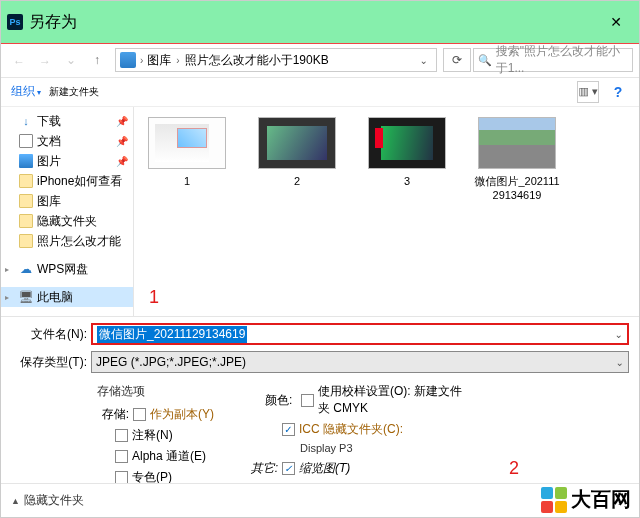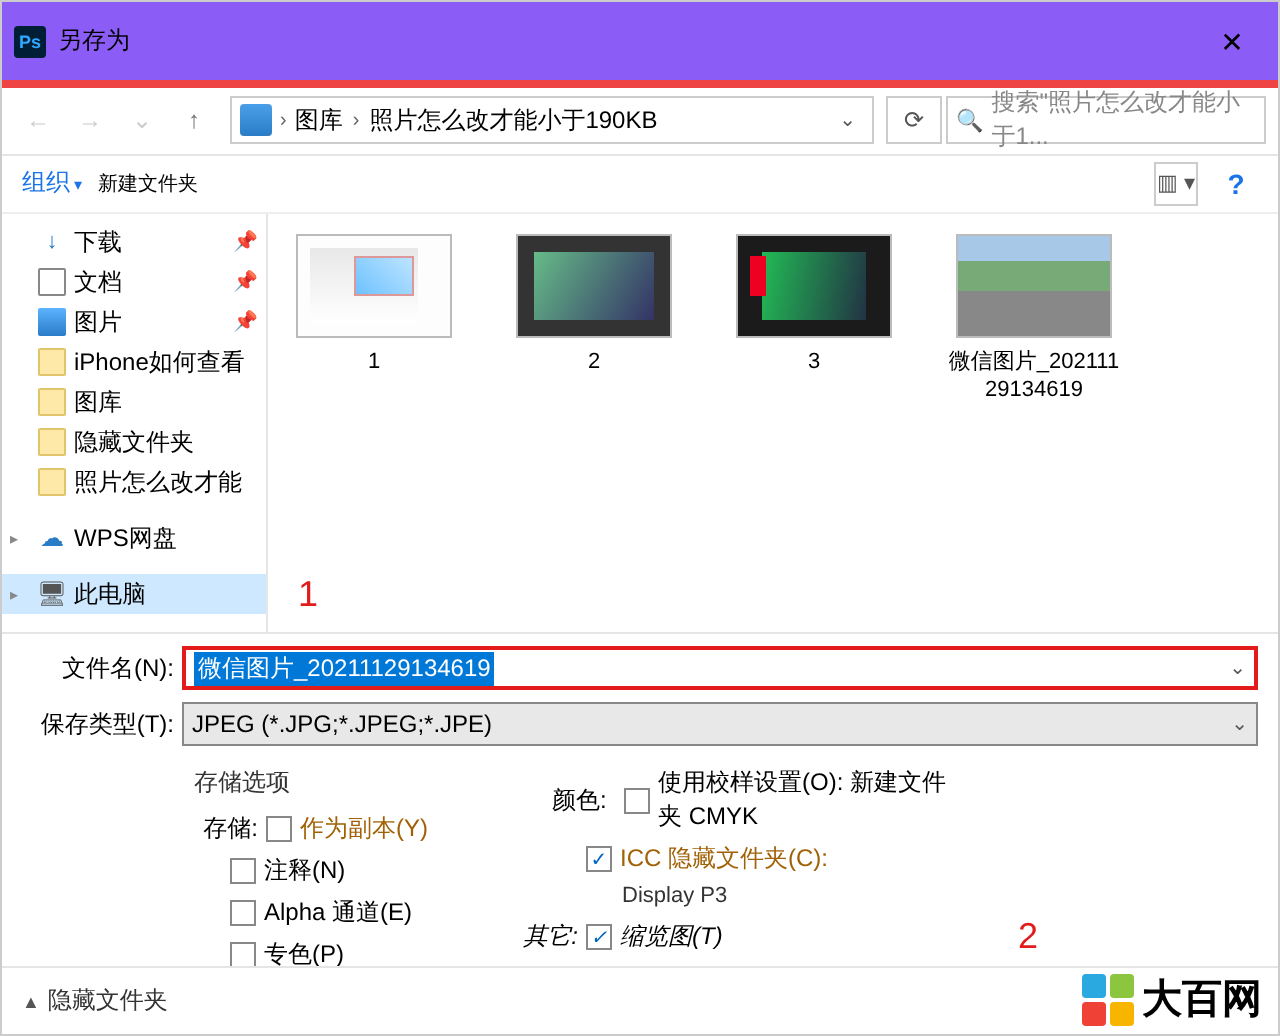--- a/index.html
+++ b/index.html
@@ -9,23 +9,23 @@
     font-size: 12px;
     color: #000;
     background: #fff;
     width: 640px;
     height: 518px;
     overflow: hidden;
     position: relative;
   }
   .window { width:640px; height:518px; border:1px solid #ccc; display:flex; flex-direction:column; position:relative; }
   
-  .titlebar { height:44px; display:flex; align-items:center; padding:0 0 0 6px; border-bottom:4px solid #ef4444; background:#8b5cf6; }
+  .titlebar { height:44px; display:flex; align-items:center; padding:0 0 0 6px; border-bottom:1px solid #ef4444; background:#86efac; }
   .titlebar .app-icon { width:16px; height:16px; background:#001e36; color:#31a8ff; font-size:9px; font-weight:bold; display:flex; align-items:center; justify-content:center; border-radius:2px; margin-right:6px; }
-  .titlebar .title { flex:1; font-size:12px; }
+  .titlebar .title { flex:1; font-size:16px; }
   .titlebar .close-btn { width:46px; height:28px; display:flex; align-items:center; justify-content:center; font-size:14px; border:1px solid transparent; }
   
   .navrow { height:34px; display:flex; align-items:center; padding:0 6px; gap:2px; background:#fff; border-bottom:1px solid #e5e5e5; }
   .navbtn { width:24px; height:24px; display:flex; align-items:center; justify-content:center; color:#777; border-radius:2px; }
   .navbtn.dis { color:#ccc; }
   .crumb { display:flex; align-items:center; flex:1; border:1px solid #ccc; height:24px; padding:0 4px; margin:0 4px; font-size:12px; overflow:hidden; white-space:nowrap; }
   .crumb .sep { margin:0 5px; color:#666; font-size:10px; }
   .crumb .drop-icon { color:#555; font-size:10px; margin-left:auto; padding:0 4px; }
   .crumb .pic-icon { width:16px; height:16px; background:linear-gradient(#4aa0e8,#2a7cc7); border-radius:2px; margin-right:4px; }
   .crumb .chev { color:#666; font-size:10px; margin-right:4px; }
@@ -62,21 +62,21 @@
   .formarea { padding:6px 10px 6px 10px; }
   .annot1 { color:#e21b1b; font-size:18px; font-weight:400; position:absolute; left:148px; top:286px; }
   .field-row { display:flex; align-items:center; margin-bottom:6px; }
   .field-row .lbl { width:80px; text-align:right; padding-right:4px; font-size:12px; }
   .filename-input { flex:1; height:22px; border:2px solid #e21b1b; background:#fff; display:flex; align-items:center; padding:0 4px; }
   .filename-input .val { background:#0078d7; color:#fff; padding:0 2px; font-size:12px; }
   .filename-input .dd { margin-left:auto; color:#555; font-size:10px; }
   .filetype-sel { flex:1; height:22px; border:1px solid #888; background:#e8e8e8; display:flex; align-items:center; padding:0 4px; font-size:12px; }
   .filetype-sel .dd { margin-left:auto; color:#555; font-size:10px; }
 
-  .optsrow { display:flex; padding:4px 0 4px 86px; gap:43px; font-size:12px; }
+  .optsrow { display:flex; padding:4px 0 4px 86px; gap:32px; font-size:12px; }
   .optcol { display:flex; flex-direction:column; gap:4px; }
   .opt-title { color:#333; margin-bottom:2px; }
   .chk { display:flex; align-items:center; gap:4px; }
   .chk .box { width:13px; height:13px; border:1px solid #888; background:#fff; display:flex; align-items:center; justify-content:center; font-size:10px; color:#0067c0; }
   .chk .box.checked::before { content:"✓"; }
   .chk .txt.link { color:#a16207; }
   .indent { margin-left:18px; }
   .sub2 { margin-left:18px; color:#333; font-size:11px; }
 
   .bottombar { position:absolute; left:0; right:0; bottom:0; height:34px; display:flex; align-items:center; padding:0 10px; border-top:1px solid #e5e5e5; background:#fff; }

